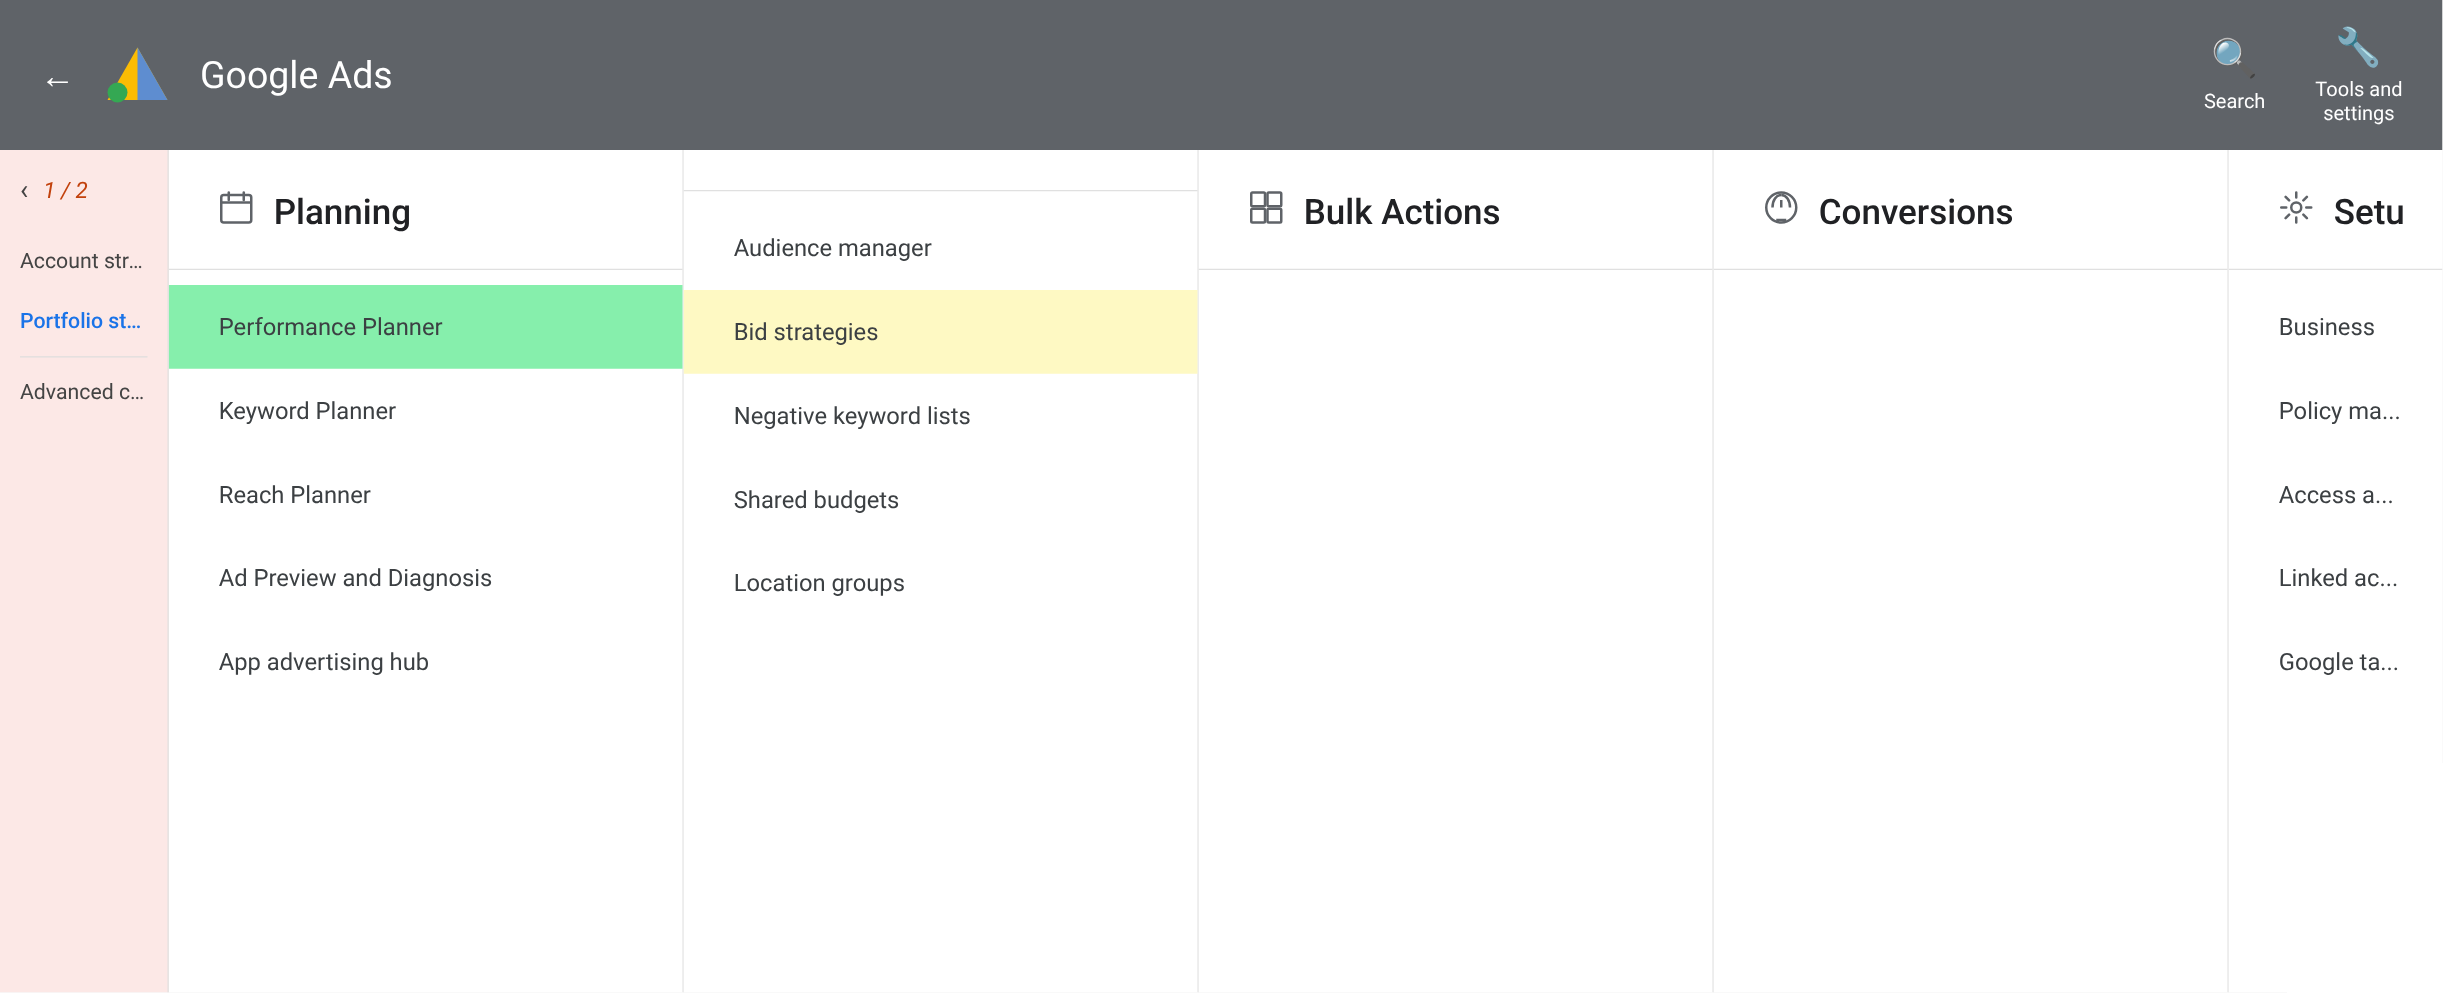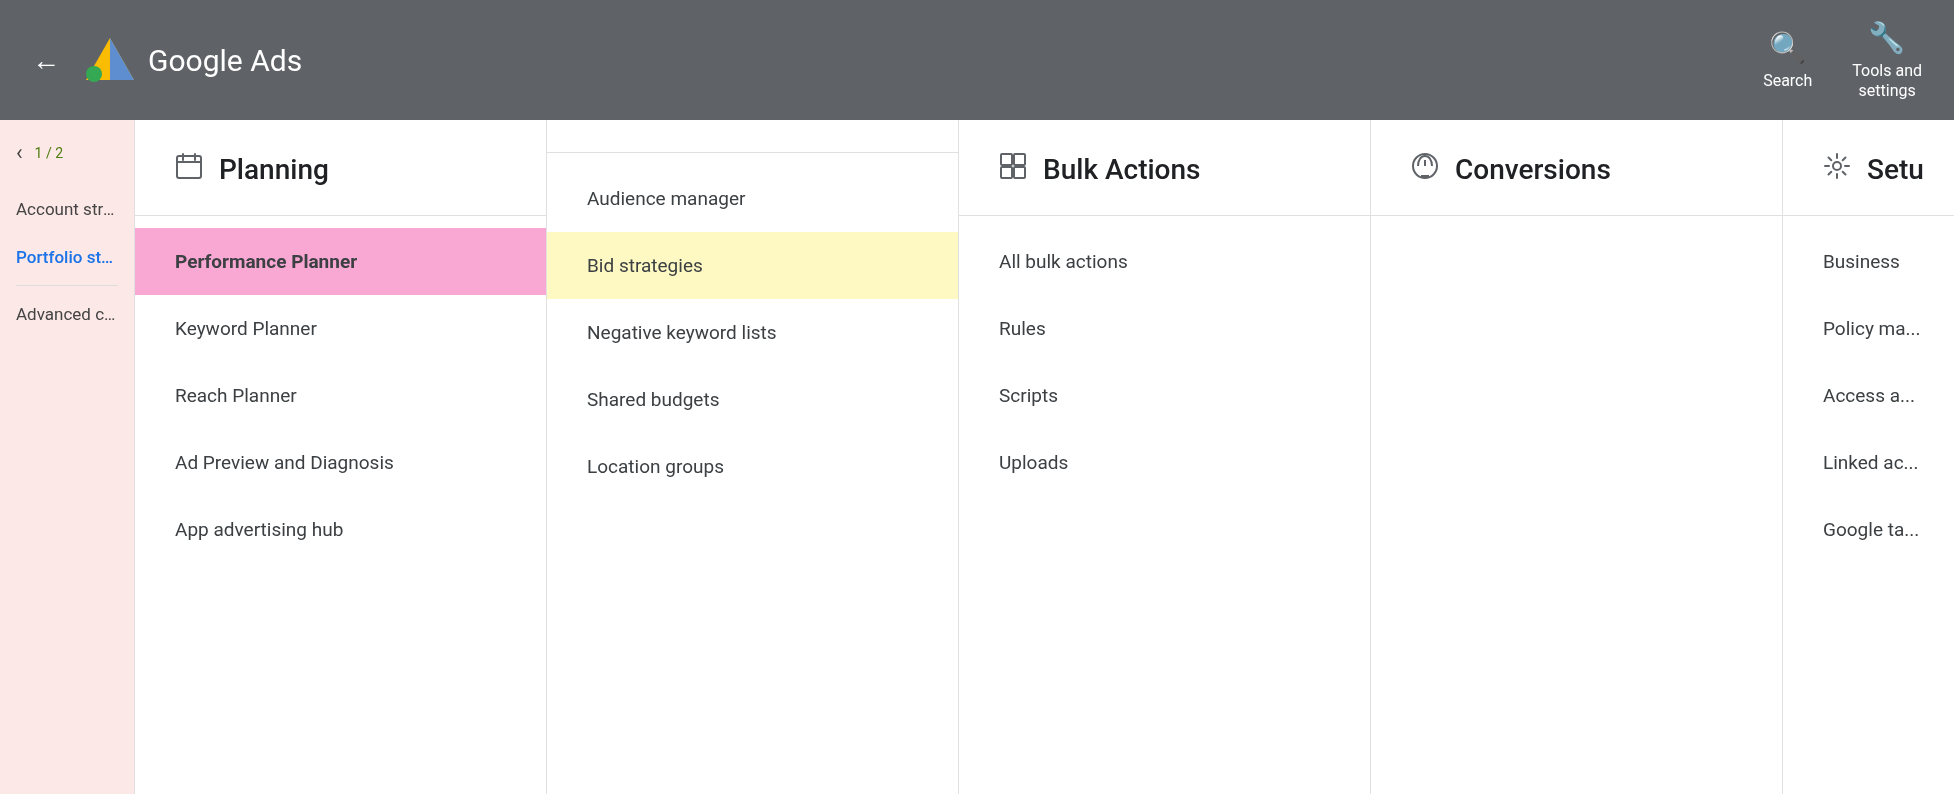--- a/index.html
+++ b/index.html
@@ -18,20 +18,21 @@
       color: white;
       font-size: 28px;
       margin-right: 24px;
       cursor: pointer;
       display: flex;
       align-items: center;
     }
     .header-logo {
       display: flex;
       align-items: center;
+      gap: 12px;
     }
     .logo-triangle {
       width: 52px;
       height: 52px;
     }
     .header-title {
       color: white;
       font-size: 30px;
       font-weight: 400;
       margin-left: 12px;
@@ -79,22 +80,23 @@
       align-items: center;
       gap: 12px;
       margin-bottom: 20px;
     }
     .sidebar-nav-arrow {
       font-size: 22px;
       cursor: pointer;
       color: #444;
     }
     .sidebar-page {
-      font-size: 14px;
-      color: #4d7c0f;
+      font-size: 18px;
+      color: #c2410c;
+      font-style: italic;
     }
     .sidebar-item {
       font-size: 17px;
       color: #444;
       padding: 14px 0;
       cursor: pointer;
       white-space: nowrap;
       overflow: hidden;
       text-overflow: ellipsis;
     }
@@ -148,22 +150,21 @@
       padding: 12px 0;
     }
     .menu-item {
       padding: 22px 40px;
       font-size: 19px;
       color: #3c4043;
       cursor: pointer;
       display: block;
     }
     .menu-item.highlighted {
-      background: #f9a8d4;
-      font-weight: bold;
+      background: #86efac;
     }
     .menu-item.active-highlight {
       background: #fef9c3;
     }
 
     
     .setup-column {
       flex: 0 0 300px;
       border-right: none;
       background: white;
@@ -258,26 +259,20 @@
           <svg width="28" height="28" viewBox="0 0 28 28" fill="none">
             <rect x="2" y="2" width="11" height="11" rx="1" stroke="#5f6368" stroke-width="2" fill="none"></rect>
             <rect x="15" y="2" width="11" height="11" rx="1" stroke="#5f6368" stroke-width="2" fill="none"></rect>
             <rect x="2" y="15" width="11" height="11" rx="1" stroke="#5f6368" stroke-width="2" fill="none"></rect>
             <rect x="15" y="15" width="11" height="11" rx="1" stroke="#5f6368" stroke-width="2" fill="none"></rect>
           </svg>
         </span>
         <span class="column-header-title">Bulk Actions</span>
       </div>
       <hr class="column-divider">
-      <div class="menu-items">
-        <a class="menu-item">All bulk actions</a>
-        <a class="menu-item">Rules</a>
-        <a class="menu-item">Scripts</a>
-        <a class="menu-item">Uploads</a>
-      </div>
     </div>
 
     <div class="menu-column">
       <div class="column-header">
         <span class="column-header-icon">
           <svg width="28" height="28" viewBox="0 0 28 28" fill="none">
             <ellipse cx="14" cy="14" rx="12" ry="12" stroke="#5f6368" stroke-width="2" fill="none"></ellipse>
             <path d="M14 4 C10 4 7 8 7 14" stroke="#5f6368" stroke-width="2" fill="none"></path>
             <path d="M14 4 C18 4 21 8 21 14" stroke="#5f6368" stroke-width="2" fill="none"></path>
             <line x1="14" y1="8" x2="14" y2="14" stroke="#5f6368" stroke-width="2"></line>

